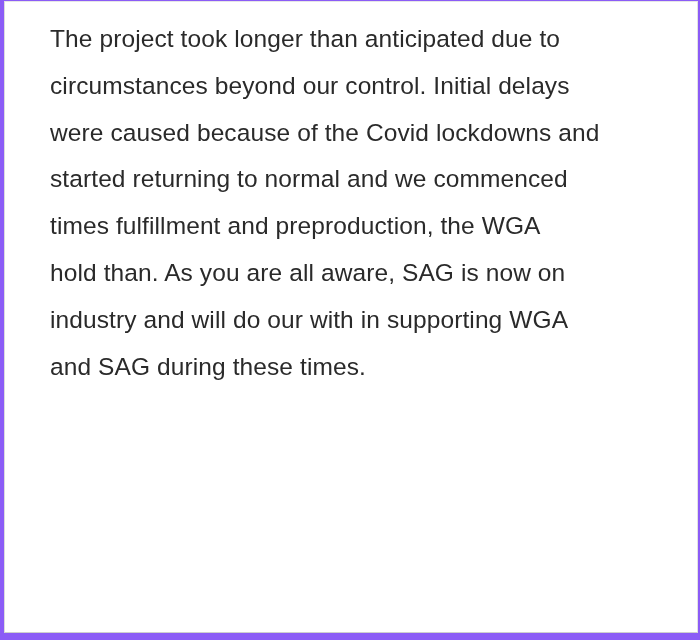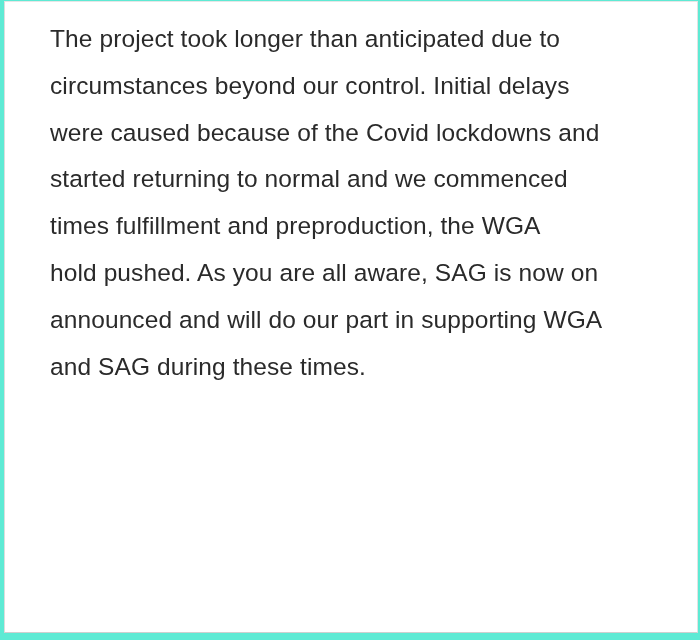--- a/index.html
+++ b/index.html
@@ -7,21 +7,21 @@
     width: 700px;
     height: 640px;
     background: #fdfdfd;
     overflow: hidden;
     font-family: "Liberation Sans", "DejaVu Sans", sans-serif;
   }
   .viewport {
     position: relative;
     width: 700px;
     height: 640px;
-    background: #5eead4;
+    background: #8b5cf6;
   }
   .sheet {
     position: absolute;
     left: 4px;
     top: 1px;
     right: 2px;
     bottom: 7px;
     background: #ffffff;
     border: 1px solid #dcdcdc;
     border-top-color: #e6e6e6;
@@ -48,18 +48,18 @@
 <body>
 
 <div class="viewport">
   <div class="sheet">
     <div class="text-block">
       <div class="text-line">The project took longer than anticipated due to</div>
       <div class="text-line">circumstances beyond our control. Initial delays</div>
       <div class="text-line">were caused because of the Covid lockdowns and</div>
       <div class="text-line">started returning to normal and we commenced</div>
       <div class="text-line">times fulfillment and preproduction, the WGA</div>
-      <div class="text-line">hold pushed. As you are all aware, SAG is now on</div>
-      <div class="text-line">announced and will do our part in supporting WGA</div>
+      <div class="text-line">hold than. As you are all aware, SAG is now on</div>
+      <div class="text-line">industry and will do our with in supporting WGA</div>
       <div class="text-line">and SAG during these times.</div>
     </div>
   </div>
 </div>
 
 </body></html>

